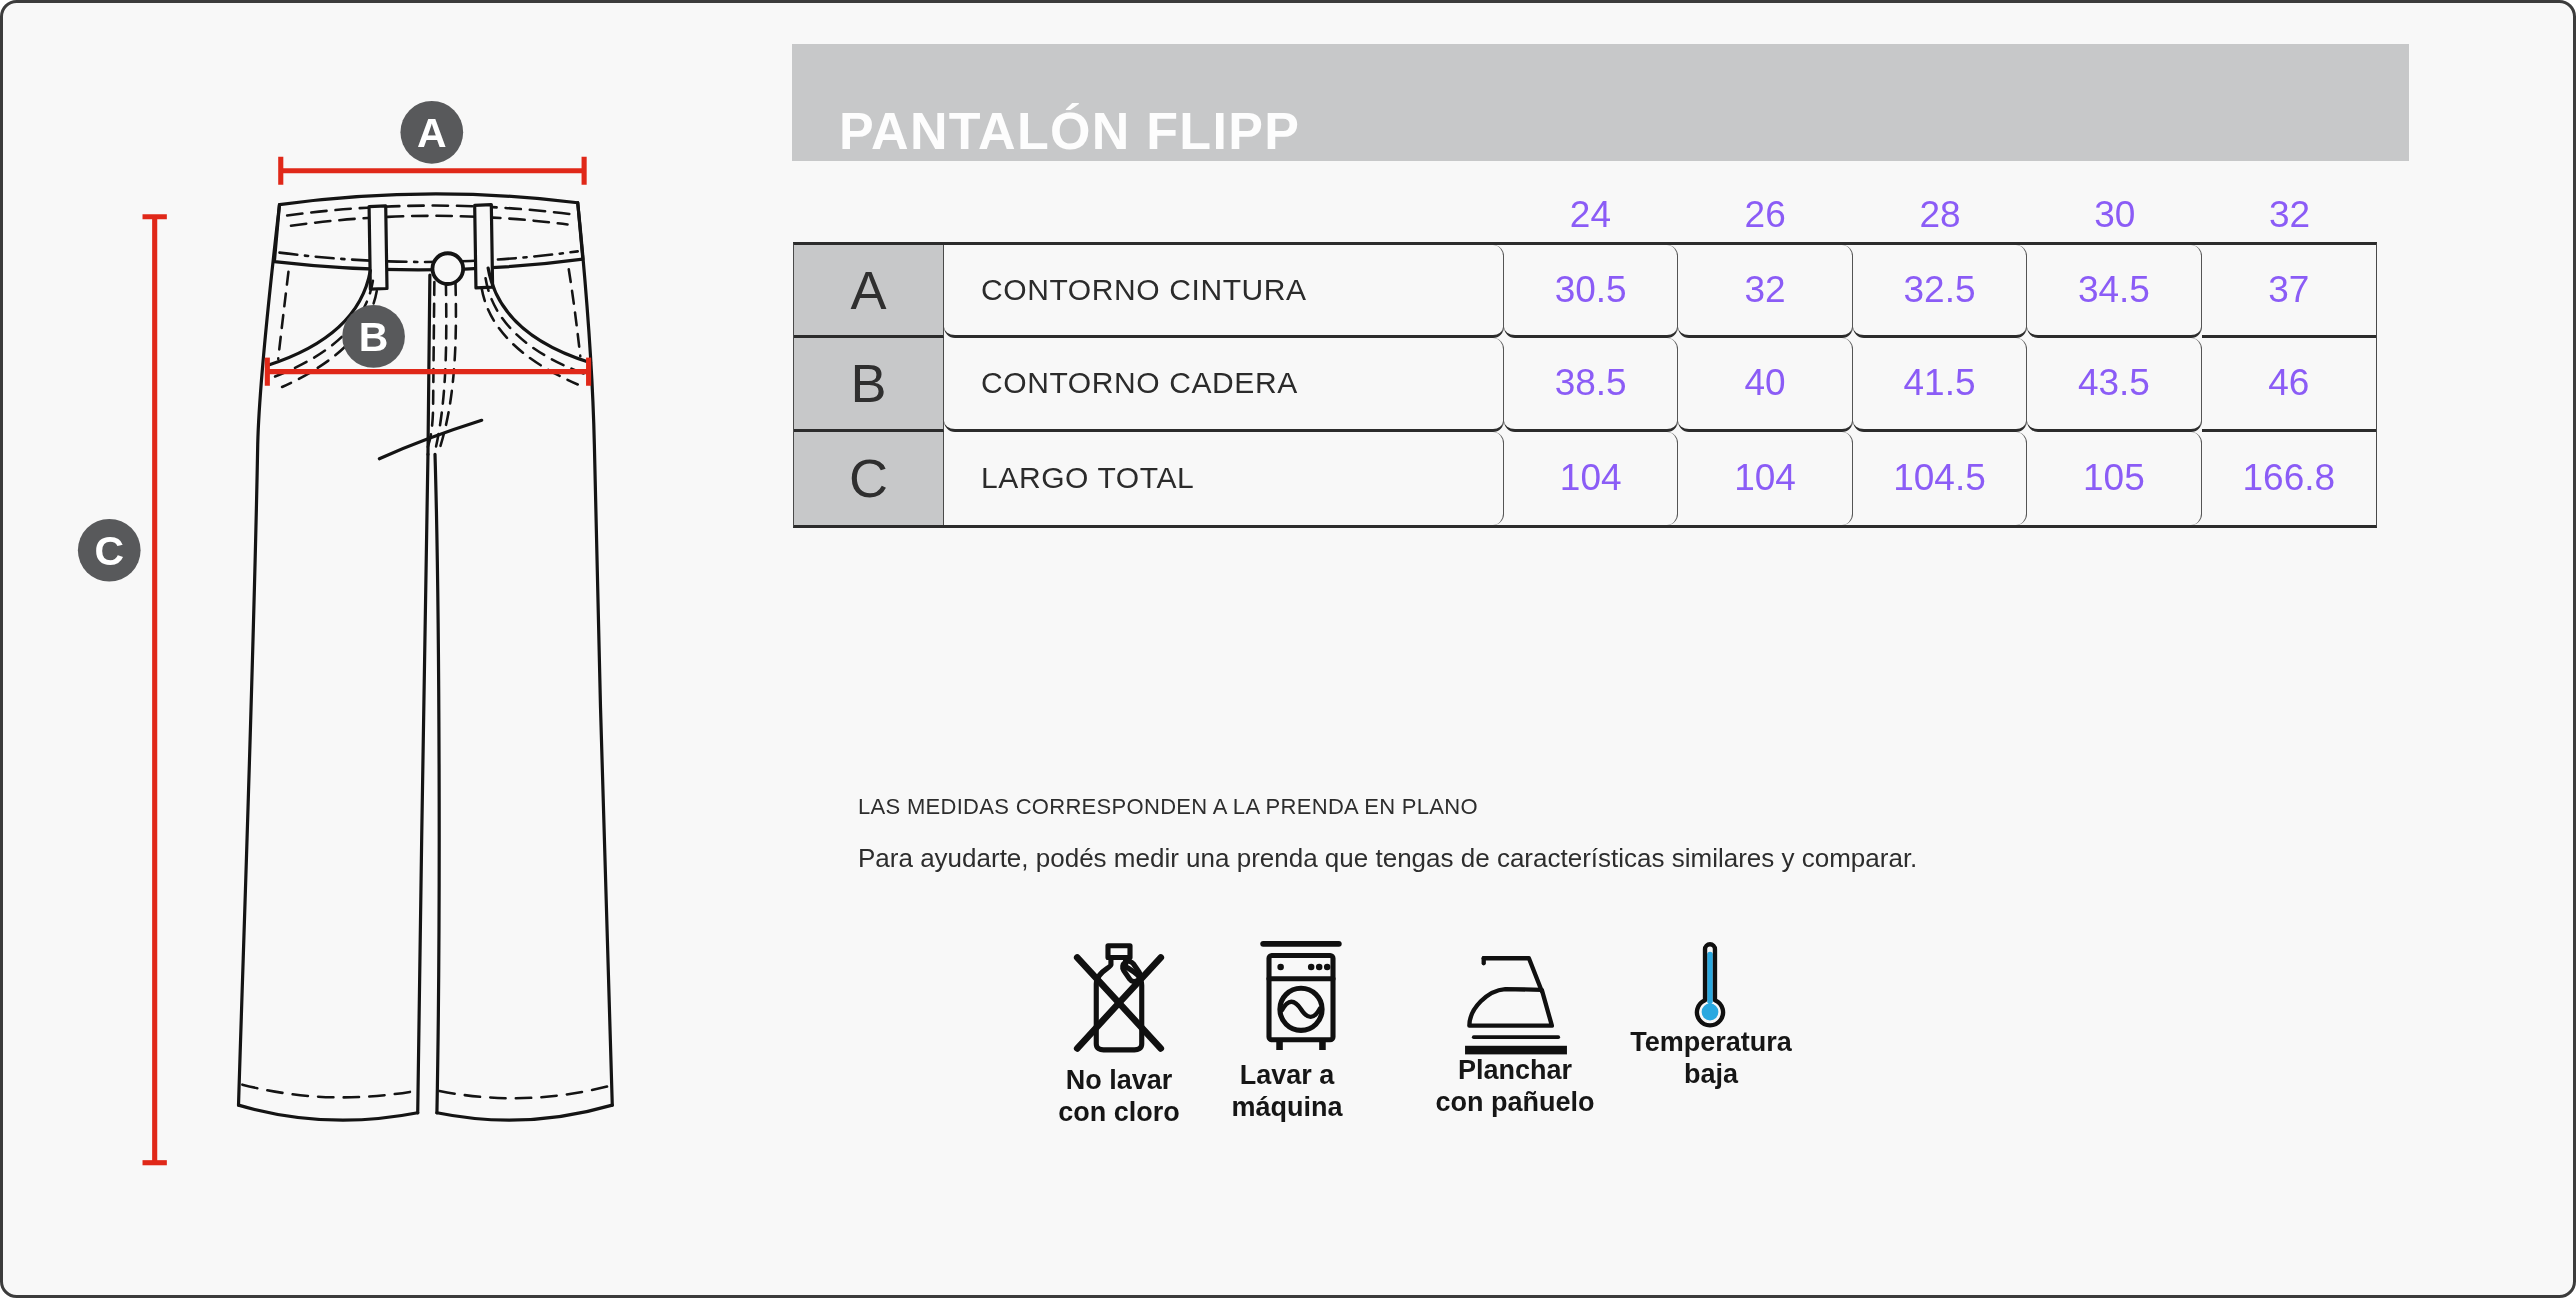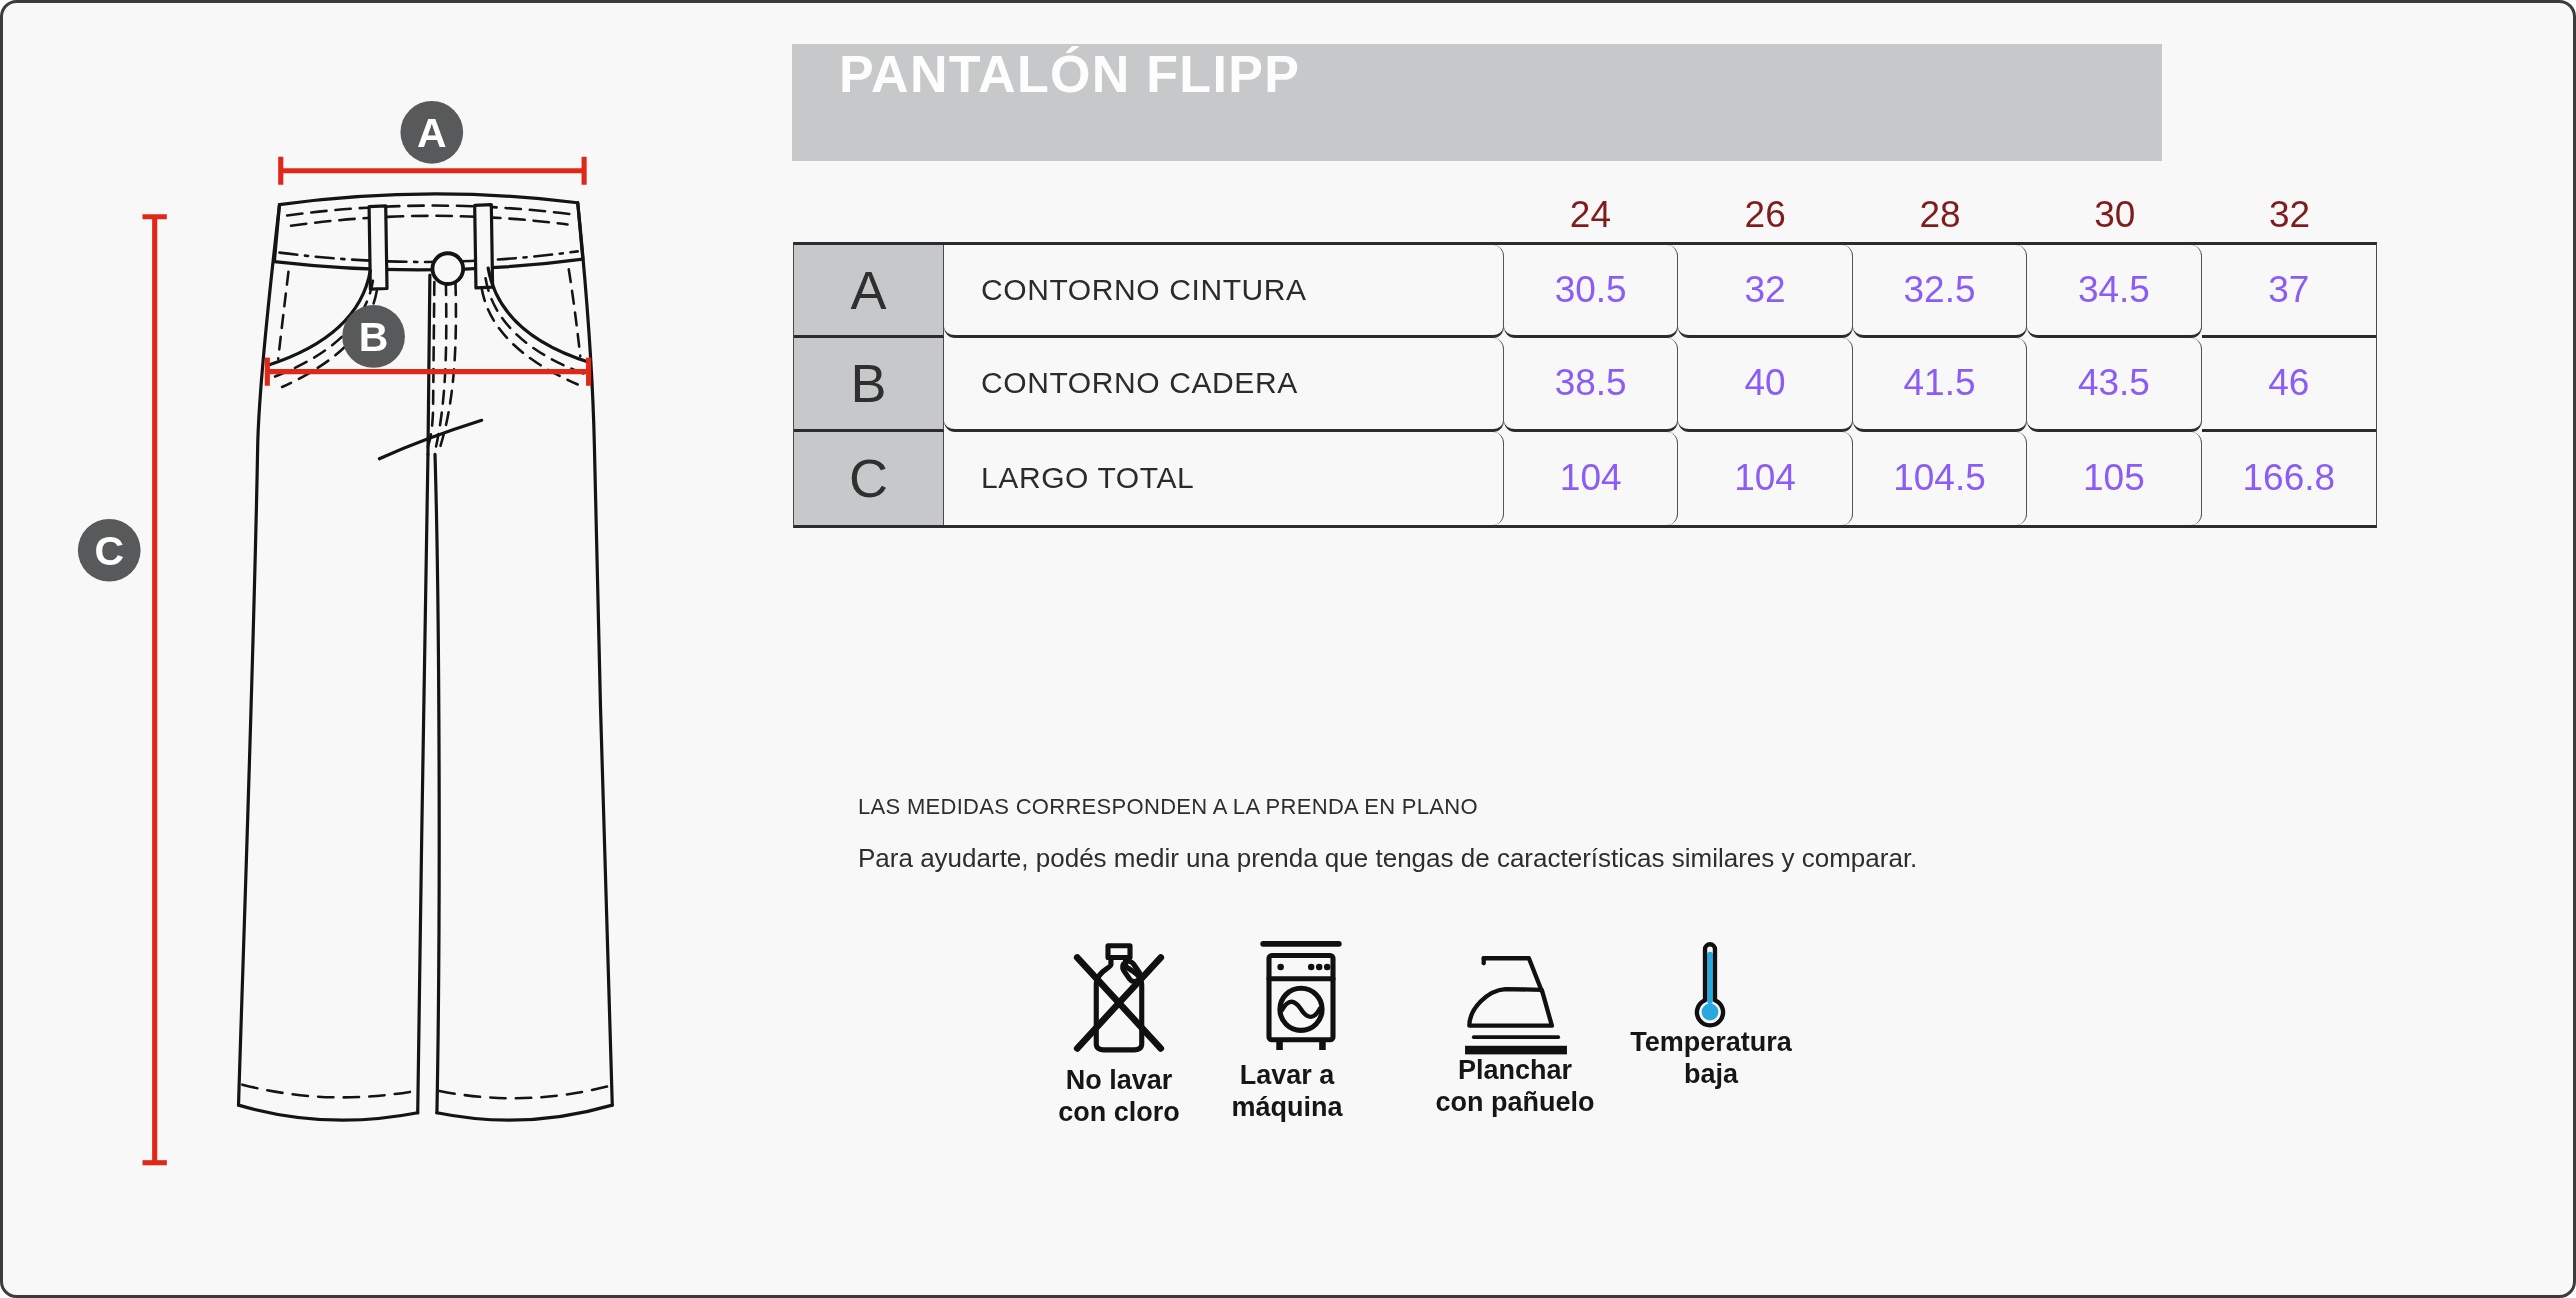--- a/index.html
+++ b/index.html
@@ -9,35 +9,35 @@
     width:2576px;height:1298px;
     background:#f8f8f8;
     border:3.8px solid #3c3c3c;
     border-radius:16.6px;
     overflow:hidden;
     font-family:"Liberation Sans", sans-serif;
     color:#2b2b2b;
   }
   
   .title-bar{
-    position:absolute;left:789px;top:41px;width:1370px;height:117px;
-    background:#c7c8c9;display:flex;align-items:flex-start;
+    position:absolute;left:789px;top:41px;width:1617px;height:117px;
+    background:#c7c8c9;display:flex;align-items:flex-end;
     padding-left:47px;
   }
   .title-bar h1{
     margin:0;font-size:52px;font-weight:700;letter-spacing:1.3px;color:#fdfdfd;
   }
   
   .sizes-row{
     position:absolute;left:1500px;top:189px;width:874px;height:47px;
     display:flex;
   }
   .sizes-row .size-cell{
     flex:1;display:flex;align-items:flex-end;justify-content:center;
-    font-size:37px;color:#7f1d1d;padding-bottom:2.6px;
+    font-size:37px;color:#8b5cf6;padding-bottom:2.6px;
   }
   
   .size-table{
     position:absolute;left:790px;top:239px;width:1584px;height:286px;
     display:grid;
     grid-template-columns:150px 560px repeat(5,1fr);
     grid-template-rows:1fr 1fr 1fr;
     border:1.9px solid #4a4a4a;
     border-top:3.2px solid #2c2c2c;
     border-bottom:3.2px solid #2c2c2c;

